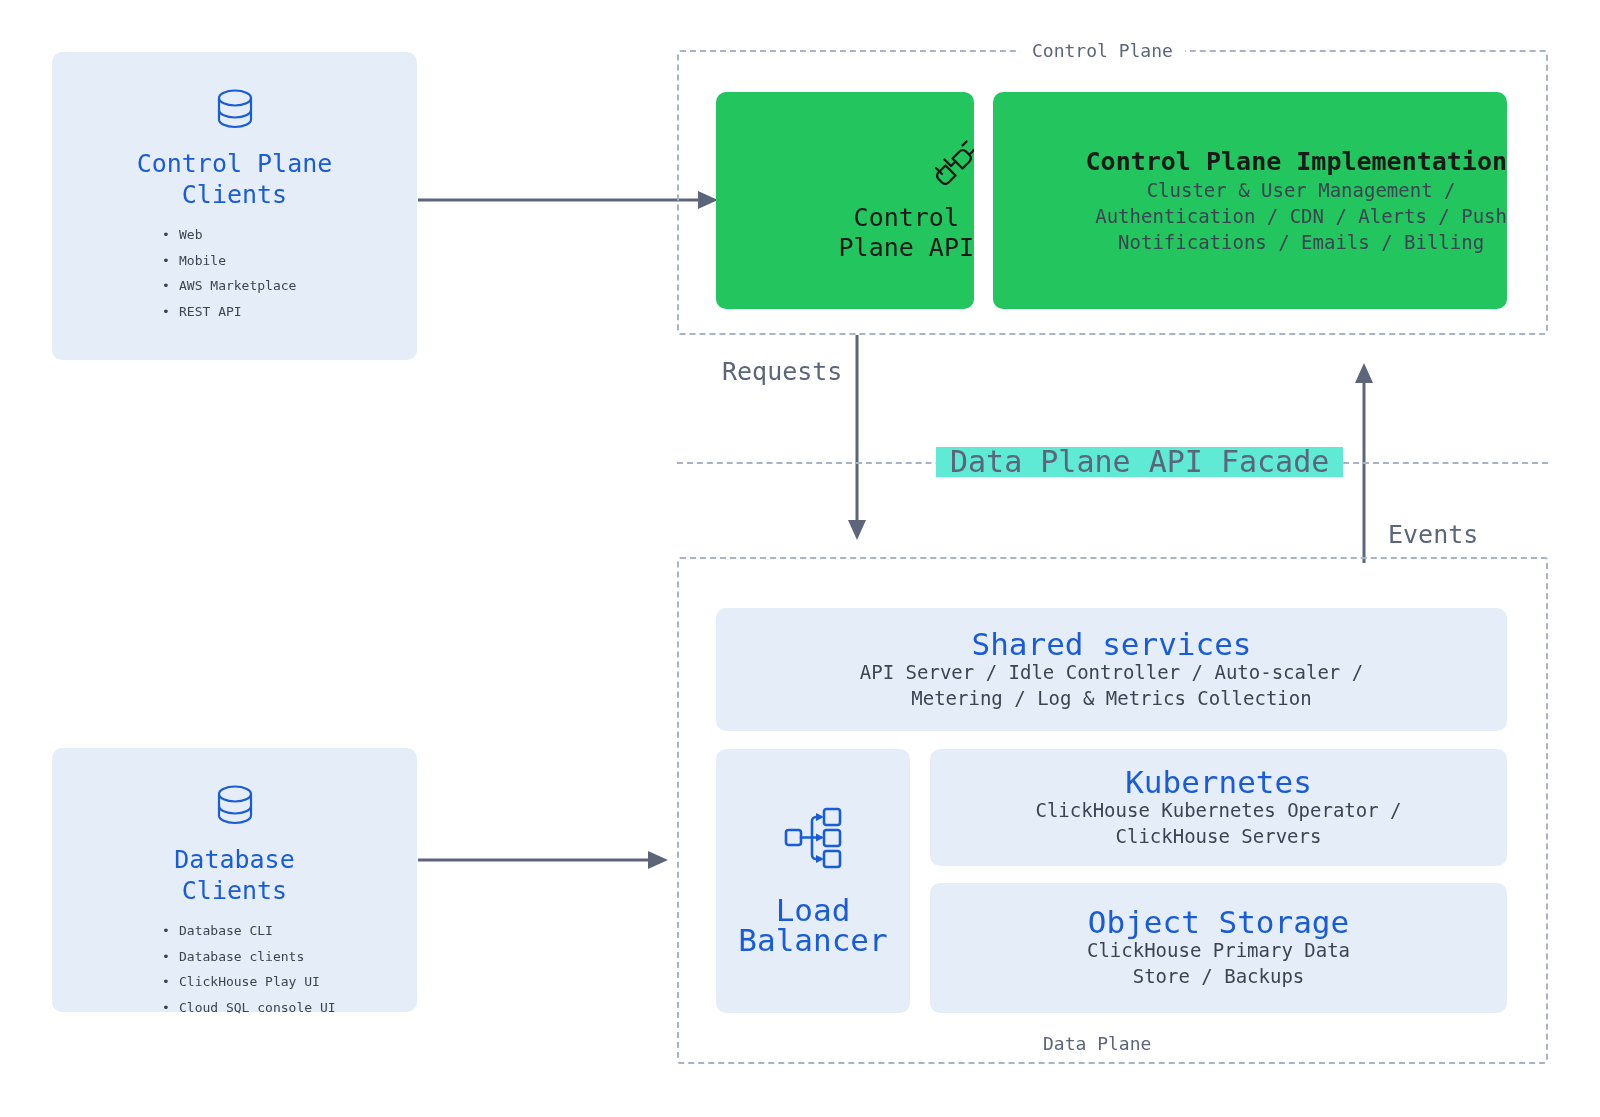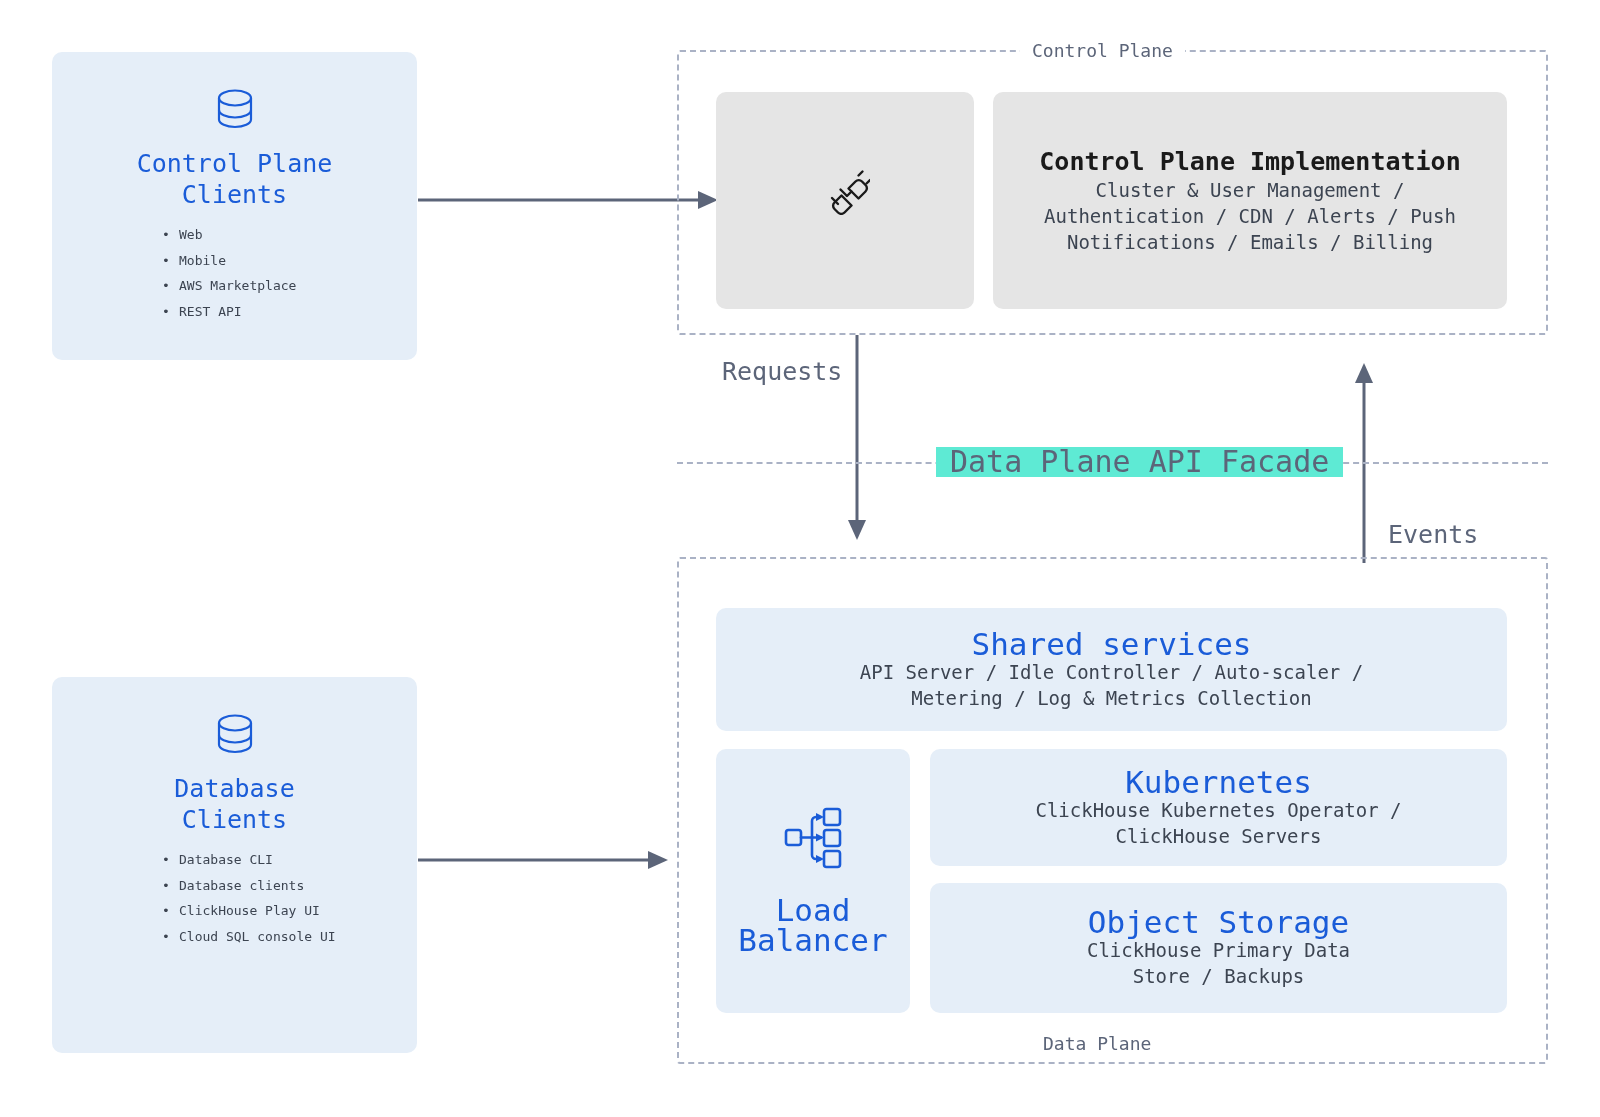--- a/index.html
+++ b/index.html
@@ -82,21 +82,21 @@
   
   .box {
     position: absolute;
     border-radius: 10px;
     box-sizing: border-box;
     display: flex;
     flex-direction: column;
     align-items: center;
     justify-content: center;
   }
-  .box.yellow { background: #e5e5e5; }
+  .box.yellow { background: #22c55e; align-items: flex-end; }
   .box.blue   { background: #e5eef8; }
 
   .box-heading {
     text-align: center;
     white-space: pre-line;
     font-size: 25px;
     line-height: 30px;
     font-weight: bold;
   }
   .box-heading.dark { color: #1a1a1a; }
@@ -167,21 +167,21 @@
     <div class="client-title" style="top:96px;">Control Plane
 Clients</div>
     <ul class="client-list" style="left:110px; top:170px;">
       <li>Web</li>
       <li>Mobile</li>
       <li>AWS Marketplace</li>
       <li>REST API</li>
     </ul>
   </div>
 
-  <div class="client-card" style="left:52px; top:677px; width:365px; height:376px;">
+  <div class="client-card" style="left:52px; top:748px; width:365px; height:264px;">
     <div class="client-icon" style="top:34px;">
       <svg width="44" height="48" viewBox="0 0 44 48" fill="none" aria-hidden="true">
         <ellipse cx="22" cy="12" rx="16" ry="7.5" stroke="#1a5cd8" stroke-width="2.2" fill="none"></ellipse>
         <path d="M6 12 V 24 C 6 28.2 13.2 31.5 22 31.5 C 30.8 31.5 38 28.2 38 24 V 12" stroke="#1a5cd8" stroke-width="2.2" fill="none"></path>
         <path d="M6 24 V 33.5 C 6 37.7 13.2 41 22 41 C 30.8 41 38 37.7 38 33.5 V 24" stroke="#1a5cd8" stroke-width="2.2" fill="none"></path>
       </svg>
     </div>
     <div class="client-title" style="top:96px;">Database
 Clients</div>
     <ul class="client-list" style="left:110px; top:170px;">
@@ -219,20 +219,22 @@
           <line x1="46.5" y1="14.5" x2="50" y2="11"></line>
 
           <path d="M21.5 26.5 L14.5 33.5 A4.5 4.5 0 0 0 14.5 40 L18 43.5 A4.5 4.5 0 0 0 24.5 43.5 L31.5 36.5 Z"></path>
           <line x1="20.5" y1="20.5" x2="26.5" y2="26.5"></line>
           <line x1="12" y1="29" x2="18" y2="35"></line>
 
           <line x1="31.5" y1="22.5" x2="27" y2="27"></line>
         </g>
       </svg>
     </div>
+    <div class="box-title-plain">Control
+Plane API</div>
   </div>
 
   <div class="box yellow" style="left:993px; top:92px; width:514px; height:217px;">
     <div class="box-heading dark">Control Plane Implementation</div>
     <div class="box-sub">Cluster &amp; User Management /
 Authentication / CDN / Alerts / Push
 Notifications / Emails / Billing</div>
   </div>
 
   <div class="connector" style="left:845px; top:335px; width:24px; height:205px;">

